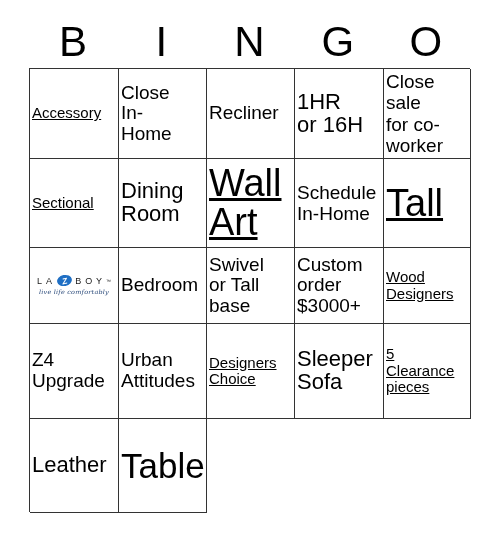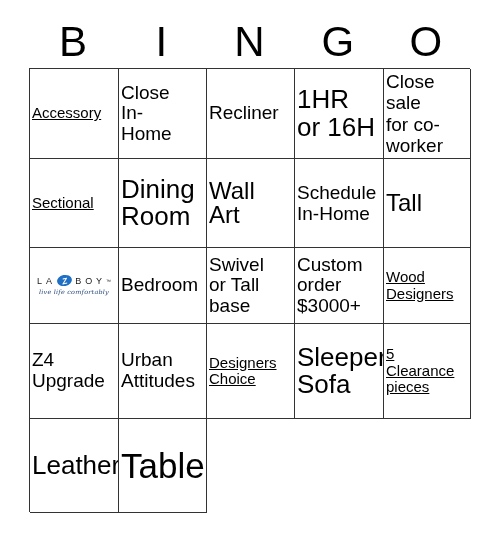--- a/index.html
+++ b/index.html
@@ -67,22 +67,22 @@
     display: block;
     width: 100%;
     line-height: 1.04;
     white-space: pre-line;
     word-break: normal;
   }
   
   .fs-xs .cell-text { font-size: 19px; line-height: 1.12; }
   .fs-sm .cell-text { font-size: 15px; line-height: 1.1; text-decoration: underline; }
   .fs-md .cell-text { font-size: 19px; line-height: 1.08; }
-  .fs-lg .cell-text { font-size: 26px; line-height: 1.04; }
-  .fs-xl .cell-text { font-size: 24px; line-height: 1.02; }
+  .fs-lg .cell-text { font-size: 22px; line-height: 1.04; }
+  .fs-xl .cell-text { font-size: 38px; line-height: 1.02; text-decoration: underline; }
   .fs-xxl .cell-text { font-size: 35px; line-height: 1.0; }
 
   
   .logo-cell {
     position: relative;
   }
   .logo-wrap {
     display: flex;
     flex-direction: column;
     align-items: center;

